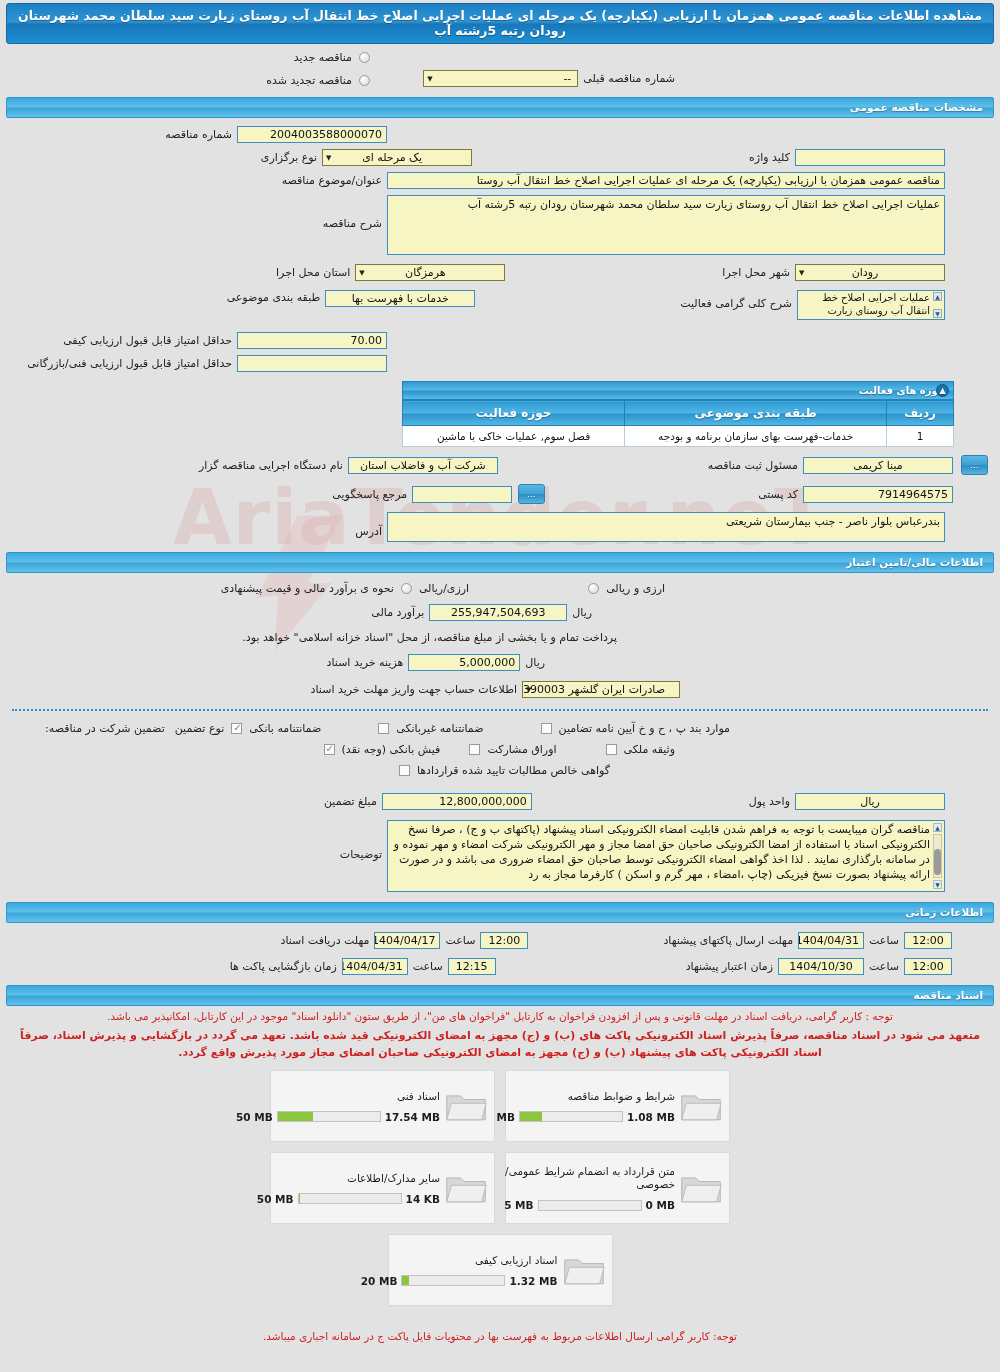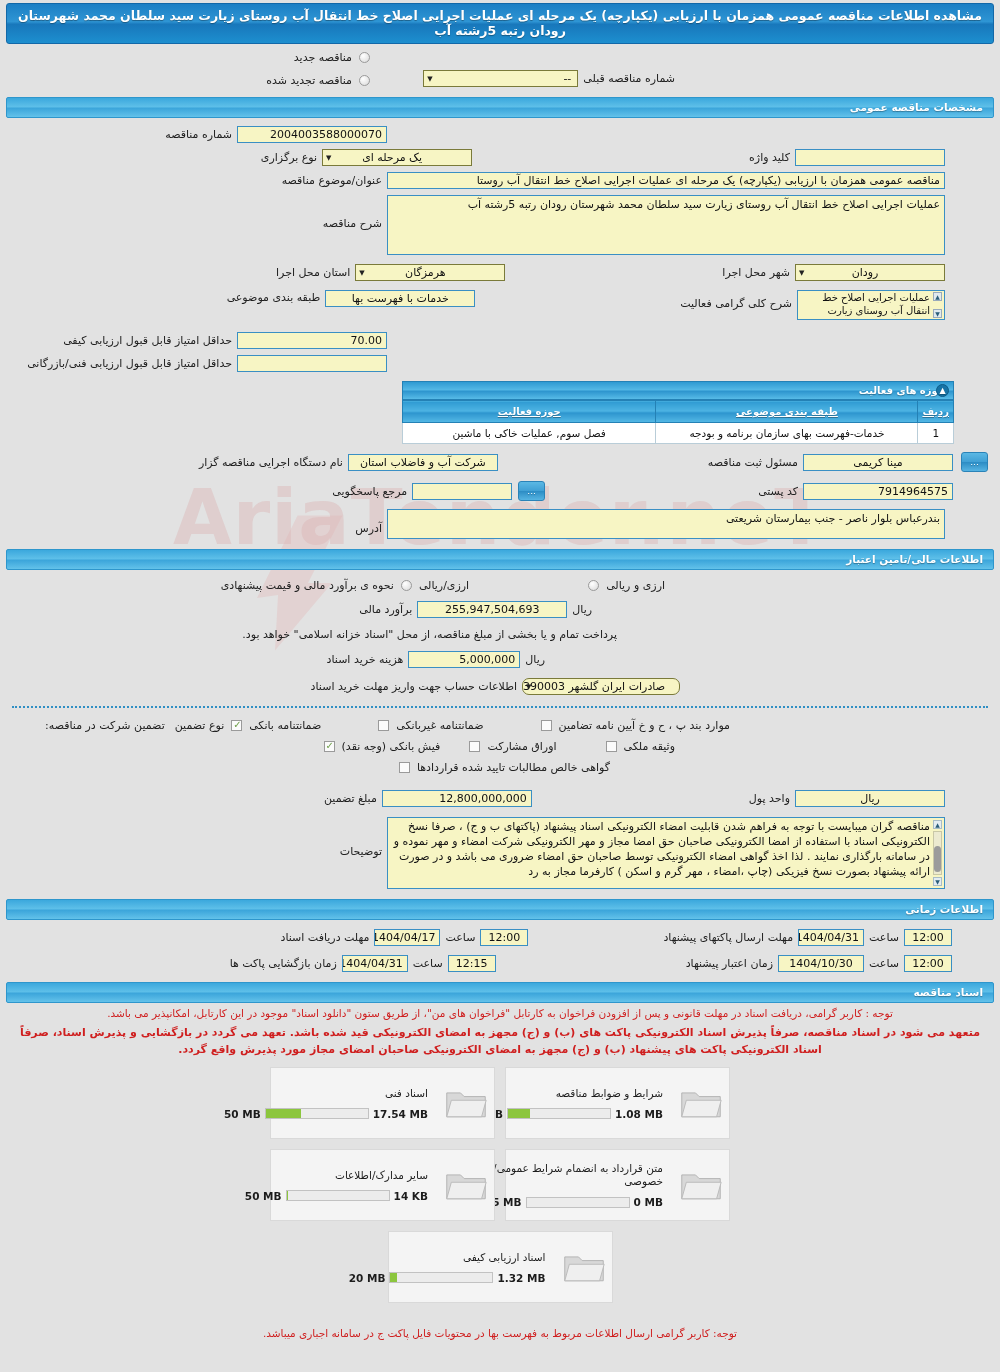--- a/index.html
+++ b/index.html
@@ -128,34 +128,34 @@
     padding: 3px 8px; position: relative; text-shadow: 0 1px 1px rgba(0,0,0,.3);
   }
   .collapse-ico {
     position: absolute; right: 4px; top: 2px; width: 13px; height: 13px;
     border-radius: 50%; background: #1673a6; border: 1px solid #0d5c87;
     color: #fff; font-size: 8px; line-height: 12px; text-align: center;
   }
   table.act { width: 100%; border-collapse: collapse; background: #fff; }
   table.act th {
     background: linear-gradient(to bottom,#2e9ad2 0%,#4fb5e4 48%,#2b93cd 52%,#54b9e6 100%);
-    color: #fff; font-size: 10px; font-weight: bold; padding: 5px 4px;
-    border: 1px solid #2481b5; text-shadow: 0 1px 1px rgba(0,0,0,.3); text-decoration: underline;
+    color: #fff; font-size: 12px; font-weight: bold; padding: 5px 17px;
+    border: 1px solid #2481b5; text-shadow: 0 1px 1px rgba(0,0,0,.3);
   }
   table.act td {
     font-size: 10.5px; padding: 4px 6px; border: 1px solid #b9cdd8;
     background: #fff; color: #111;
   }
 
   
   .docs { position: relative; z-index: 2; width: 460px; margin: 8px auto 0 auto; }
   .docrow { display: flex; justify-content: center; gap: 10px; margin-bottom: 10px; }
   .doccard {
     background: #f4f4f4; border: 1px solid #d9d9d9; width: 225px; height: 72px;
-    display: flex; align-items: center; padding: 4px 6px 4px 4px; gap: 16px;
+    display: flex; align-items: center; padding: 4px 6px 4px 4px; gap: 4px;
   }
   .doccard .meta { flex: 1; text-align: right; }
   .doccard .dlabel { font-size: 10.5px; color: #1c1c1c; margin-bottom: 8px;
                      line-height: 13px; }
   .sizeline { display: flex; align-items: center; gap: 4px; direction: ltr;
               justify-content: flex-end; }
   .sizeline .num { font-size: 10.5px; font-weight: bold; color: #1c1c1c; white-space: nowrap; }
   .bar { width: 104px; height: 11px; background: #ececec; border: 1px solid #c2c2c2;
          position: relative; }
   .bar .fill { position: absolute; left: 0; top: 0; bottom: 0; background: #8cc63e; }
@@ -323,39 +323,39 @@
       <span class="rad"></span>
       <div style="width:112px;"></div>
       <span class="lbl">ارزی/ریالی</span>
       <span class="rad"></span>
       <span class="lbl">نحوه ی برآورد مالی و قیمت پیشنهادی</span>
     </div>
 
     <div class="row" style="justify-content:flex-start;margin-top:3px;">
       <div style="width:403px;"></div>
       <span class="lbl">ریال</span>
-      <span class="fld" style="width:150px;">255,947,504,693</span>
+      <span class="fld" style="width:138px;">255,947,504,693</span>
       <span class="lbl">برآورد مالی</span>
     </div>
 
     <div class="row" style="justify-content:flex-start;margin-top:4px;">
       <div style="width:378px;"></div>
       <span class="lbl" style="font-size:11px;">پرداخت تمام و یا بخشی از مبلغ مناقصه، از محل "اسناد خزانه اسلامی" خواهد بود.</span>
     </div>
 
     <div class="row" style="justify-content:flex-start;margin-top:4px;">
       <div style="width:450px;"></div>
       <span class="lbl">ریال</span>
       <span class="fld rt" style="width:112px;">5,000,000</span>
       <span class="lbl">هزینه خرید اسناد</span>
     </div>
 
     <div class="row" style="justify-content:flex-start;margin-top:4px;">
       <div style="width:320px;"></div>
-      <span class="sel" style="width:158px;border-radius:7px;">صادرات ایران گلشهر 390003</span>
+      <span class="sel" style="width:158px;">صادرات ایران گلشهر 390003</span>
       <span class="lbl">اطلاعات حساب جهت واریز مهلت خرید اسناد</span>
     </div>
   </div>
 
   <div class="dashed"></div>
 
   <div style="position:relative;z-index:2;">
     <div class="row" style="justify-content:flex-start;">
       <div style="width:265px;"></div>
       <span class="lbl">موارد بند پ ، ح و خ آیین نامه تضامین</span>

